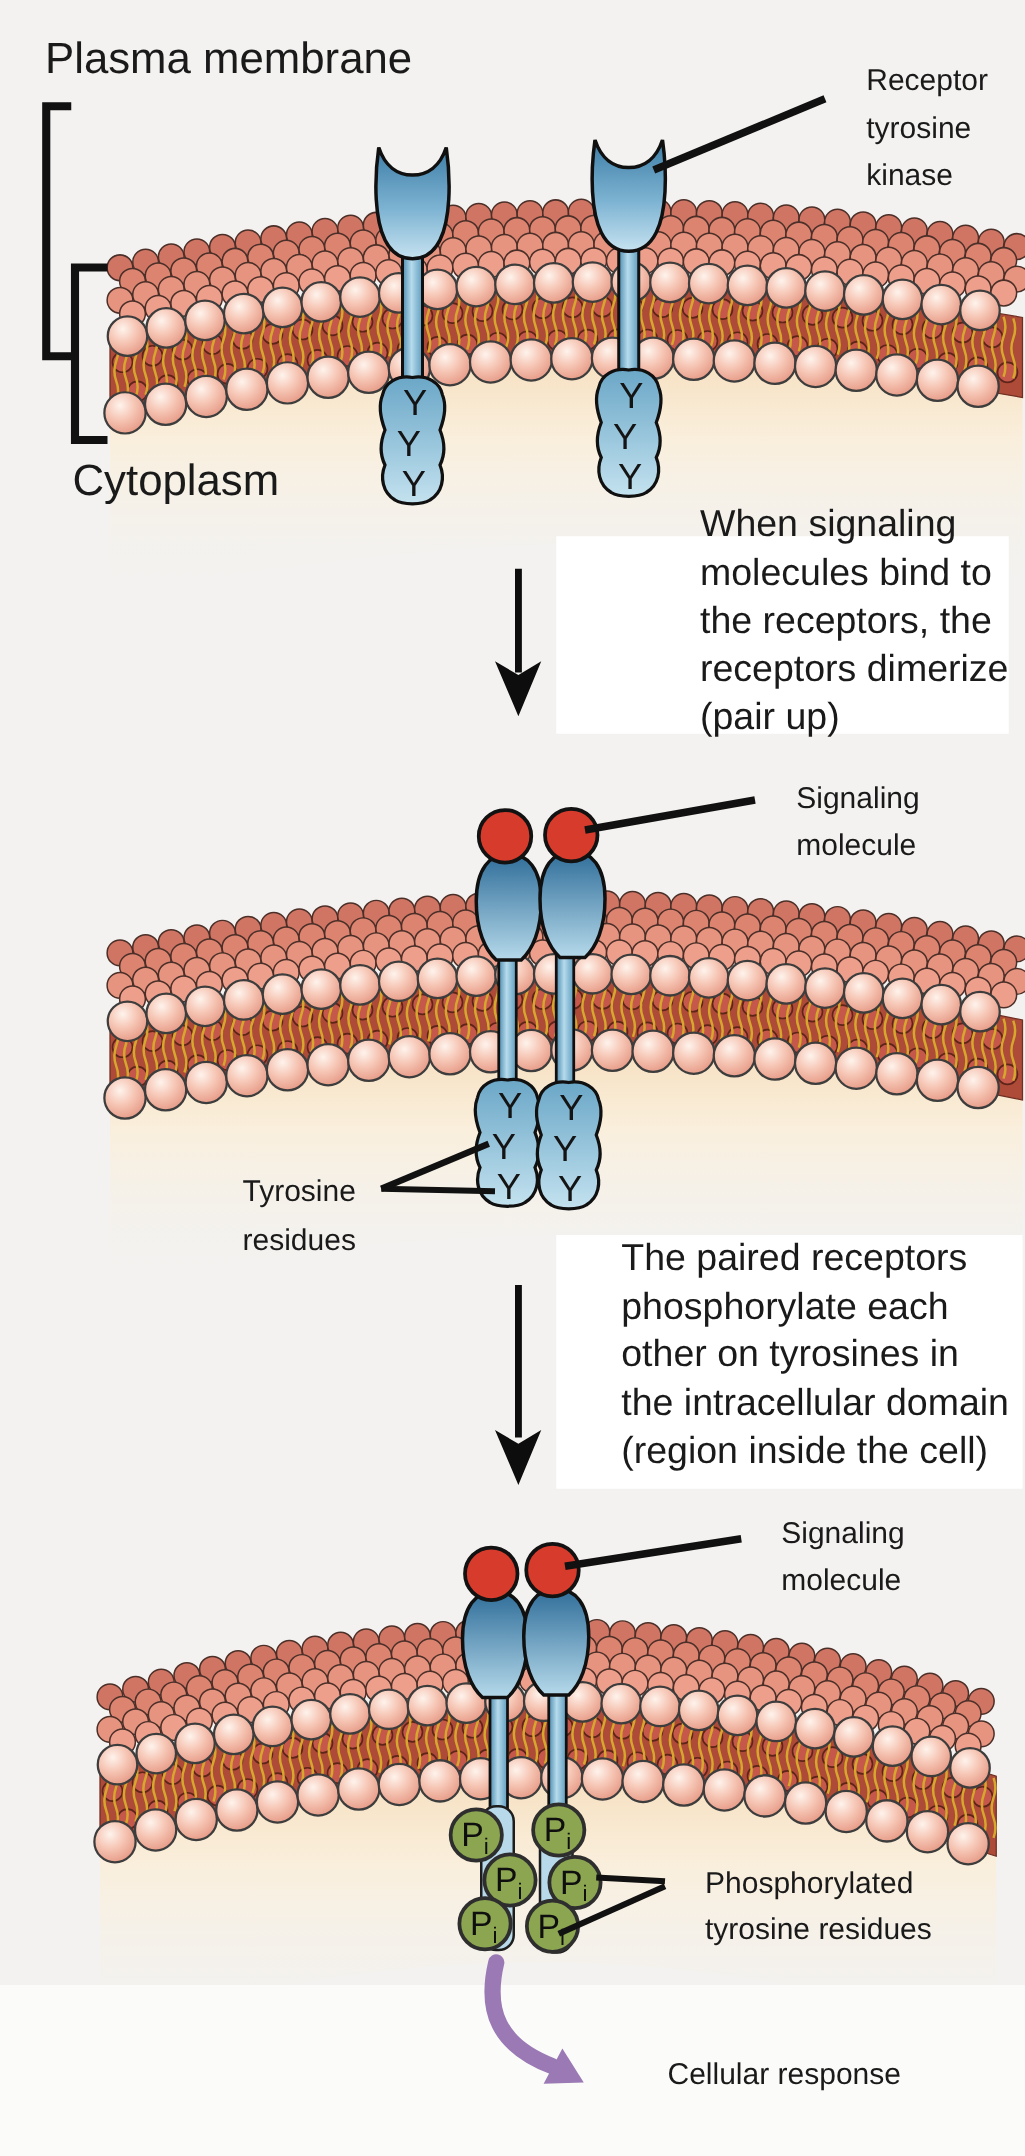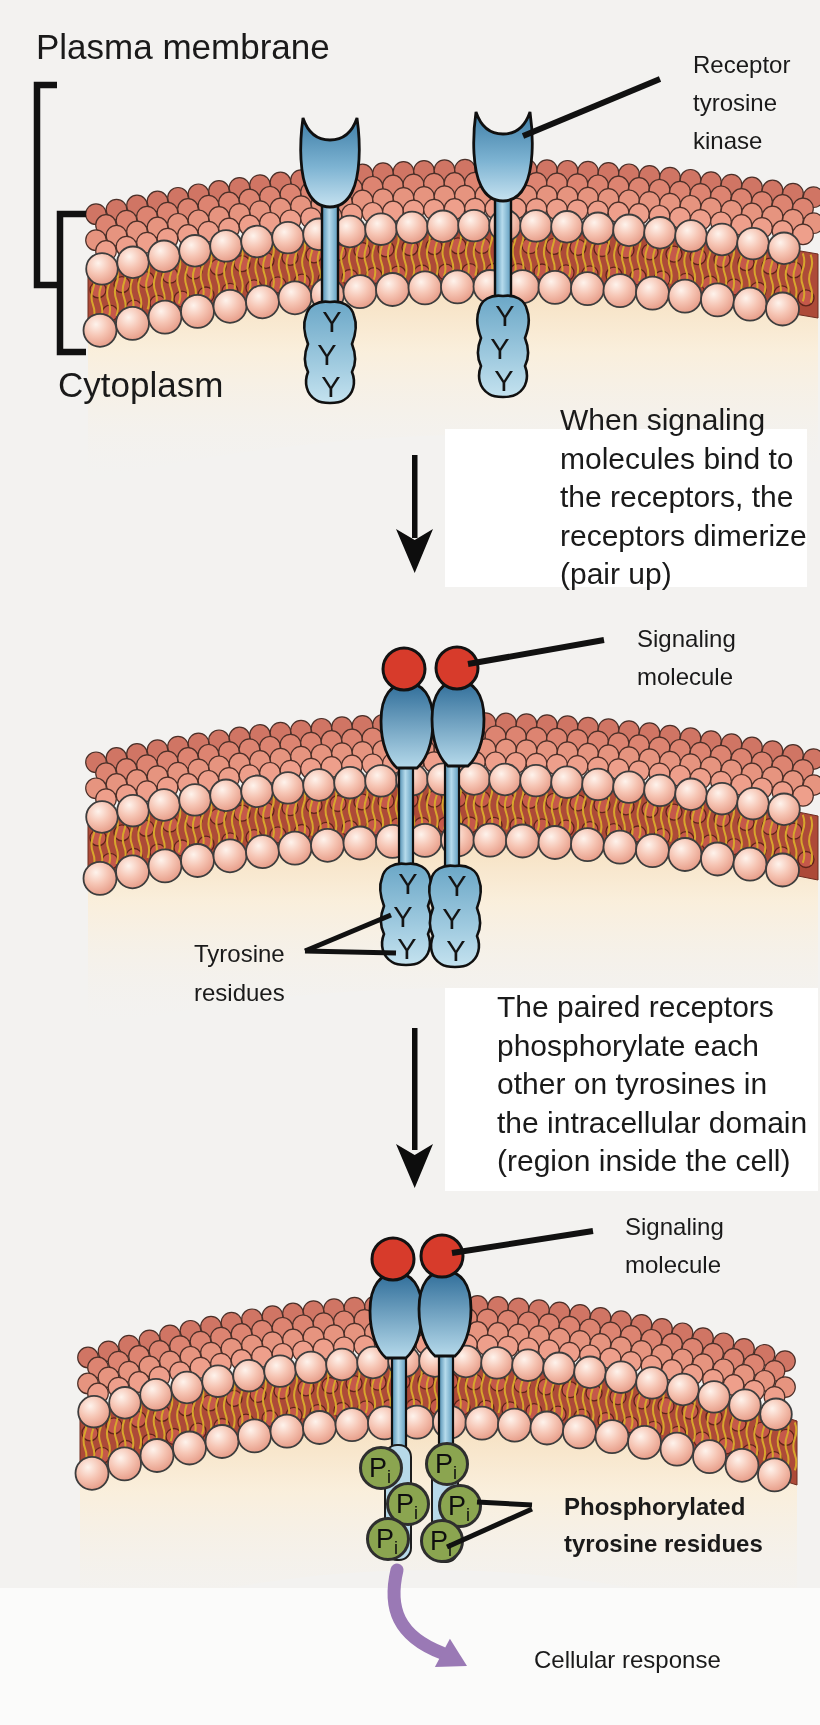--- a/index.html
+++ b/index.html
@@ -1197,16 +1197,16 @@
 
 <div class="lbl para" style="left:469px;top:988px;width:355px;">The paired receptors
 phosphorylate each
 other on tyrosines in
 the intracellular domain
 (region inside the cell)</div>
 
 <div class="lbl ann" style="left:597px;top:1208px;">Signaling
 molecule</div>
 
-<div class="lbl ann" style="left:536px;top:1488px;line-height:37px;font-weight:bold;">Phosphorylated
+<div class="lbl ann" style="left:536px;top:1488px;line-height:37px;">Phosphorylated
 tyrosine residues</div>
 
 <div class="lbl ann" style="left:506px;top:1641px;">Cellular response</div>
 
 </body></html>

